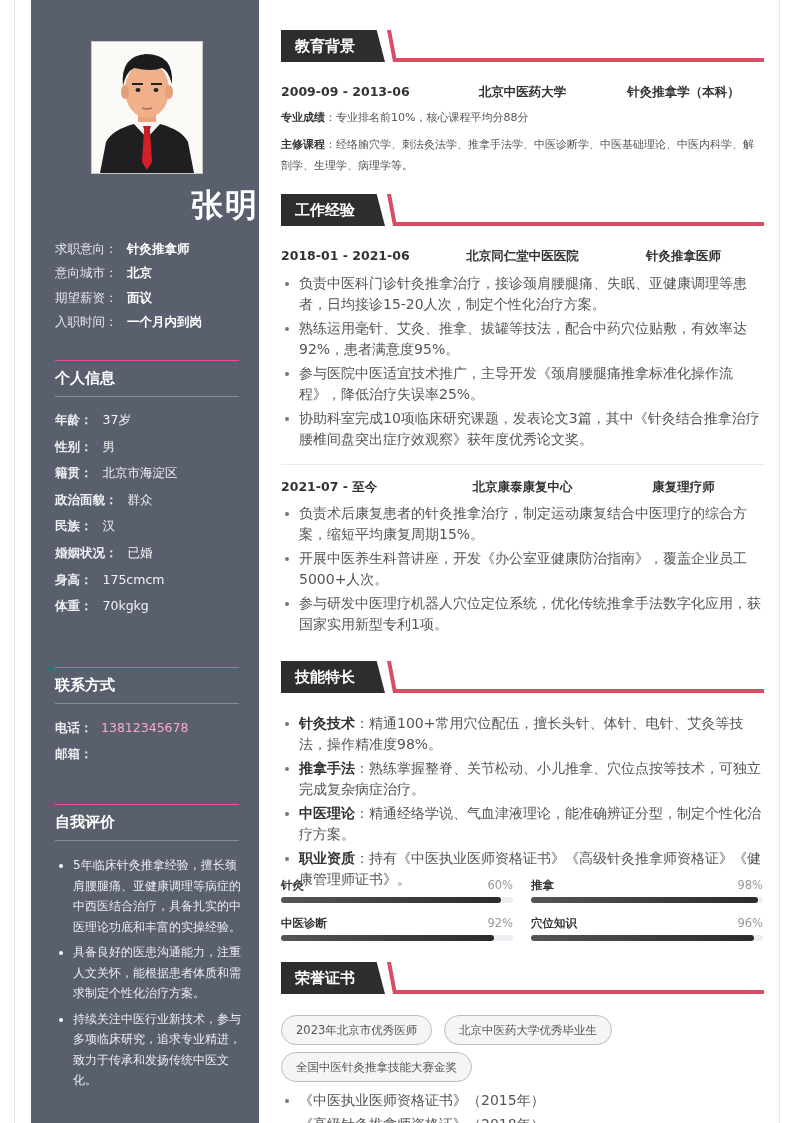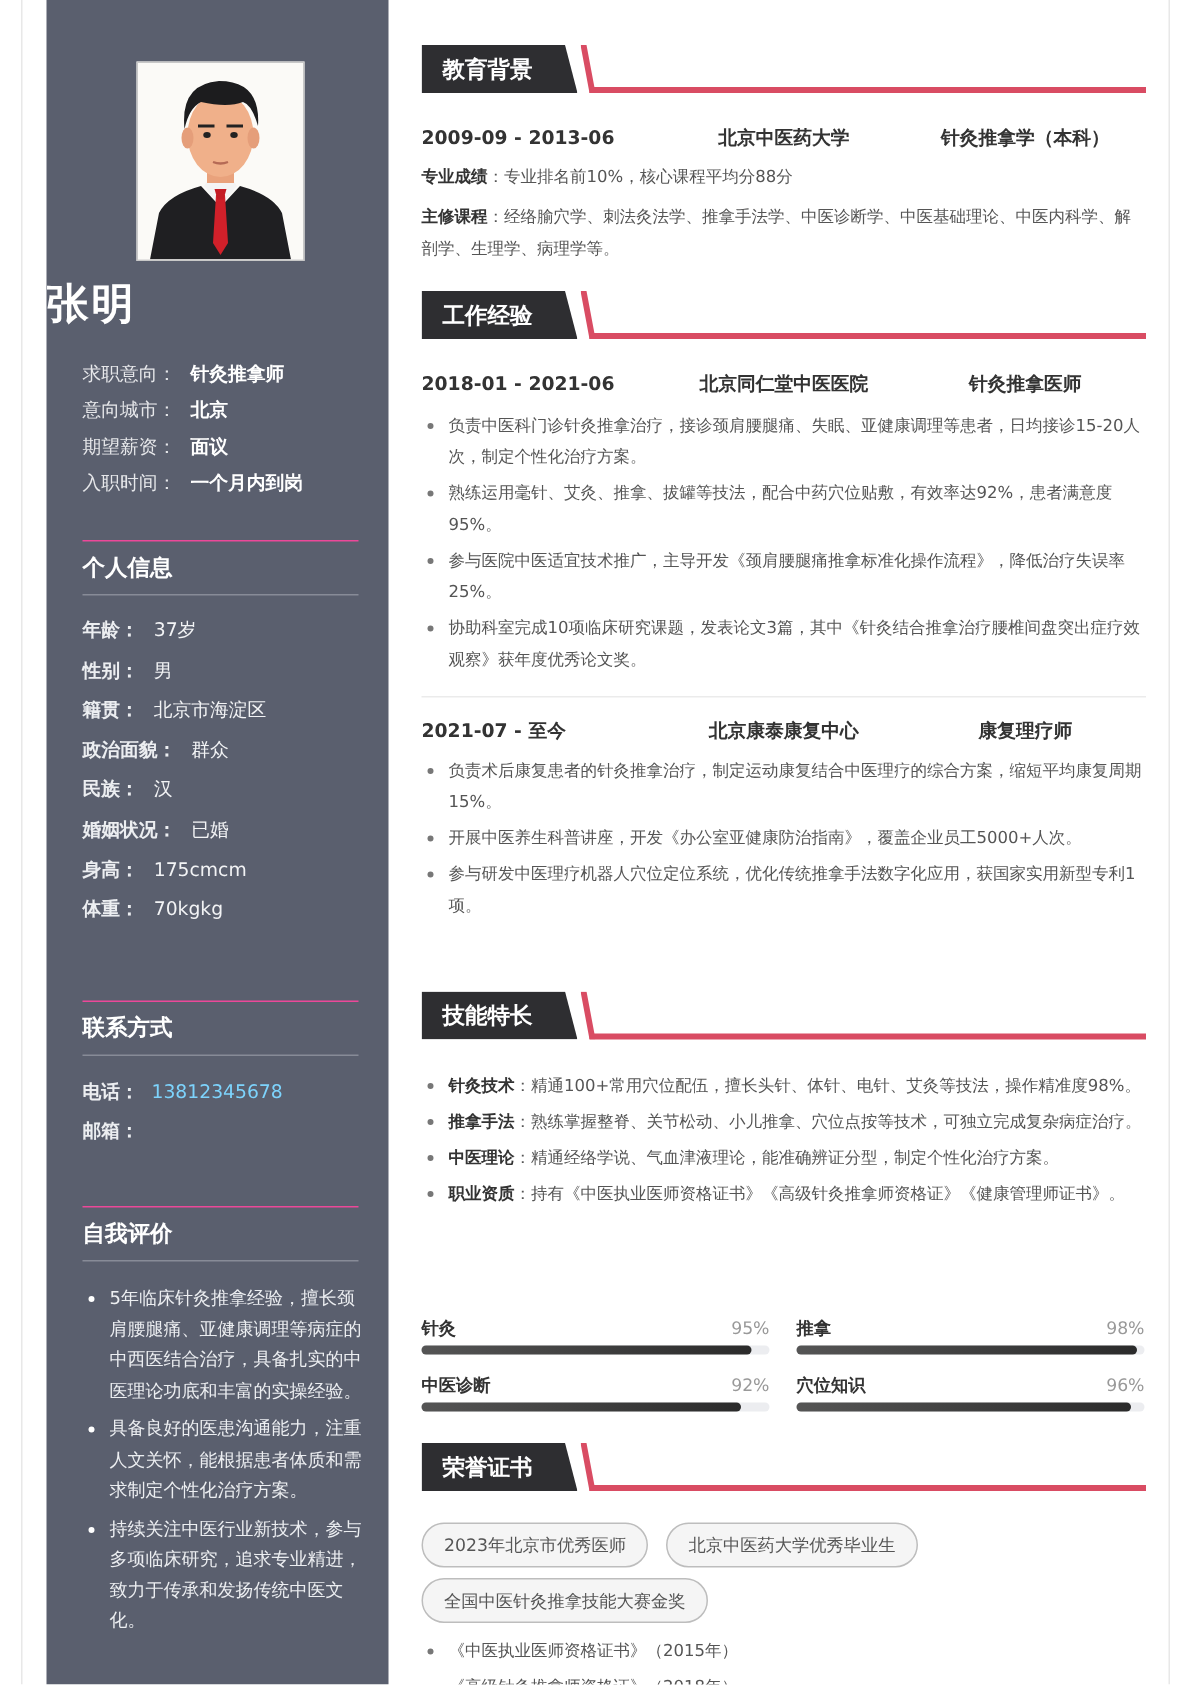--- a/index.html
+++ b/index.html
@@ -16,40 +16,40 @@
   
   .sidebar {
     position: absolute; left: 31px; top: 0; width: 228px; height: 1123px;
     background: #5a5f6e; color: #fff; overflow: hidden;
   }
   .photo {
     position: absolute; left: 60px; top: 41px; width: 110px; height: 131px;
     background: #fbfaf8; border: 1px solid #c8c8c8; overflow: hidden;
   }
   .name {
-    position: absolute; left: 0; width: 228px; top: 184px; text-align: left;
-    font-size: 28px; font-weight: bold; letter-spacing: 2px; color: #fff;
+    position: absolute; left: 0; width: 228px; top: 184px; text-align: right;
+    font-size: 32px; font-weight: bold; letter-spacing: 2px; color: #fff;
   }
   .intent { position: absolute; left: 24px; top: 237px; width: 190px; }
   .intent-row { display: flex; height: 24.5px; align-items: center; font-size: 12.5px; }
   .intent-row .lab { color: #e6e7ea; width: 72px; }
   .intent-row .val { color: #fff; font-weight: bold; }
 
   .side-sec-title {
     position: absolute; left: 24px; width: 184px; font-size: 15px; font-weight: bold; color: #fff;
     border-top: 1px solid #ec4899; border-bottom: 1px solid #878b97;
     padding: 7px 0 8px 0; height: 20px; line-height: 20px;
   }
   .info-list { position: absolute; left: 24px; width: 190px; }
   .info-row { display: flex; font-size: 12.5px; line-height: 26.6px; }
   .info-row .lab { color: #eceef1; font-weight: bold; white-space: nowrap; margin-right: 10px; }
   .info-row .val { color: #f2f3f5; }
   .contact-row { display: flex; font-size: 12.5px; line-height: 20px; margin-bottom: 6px; }
   .contact-row .lab { color: #eceef1; font-weight: bold; white-space: nowrap; width: 46px; flex: none; }
-  .contact-row .val { color: #7dd3fc; word-break: break-all; width: 138px; }
+  .contact-row .val { color: #f9a8d4; word-break: break-all; width: 138px; }
 
   .eval-list { position: absolute; left: 24px; top: 855px; width: 190px; margin: 0; padding: 0; list-style: none; }
   .eval-list li { position: relative; padding-left: 18px; font-size: 12px; line-height: 20.5px; color: #eceef1; margin-bottom: 5px; }
   .eval-list li::before { content: ""; position: absolute; left: 4px; top: 9px; width: 4px; height: 4px; border-radius: 50%; background: #fff; }
 
   
   .main { position: absolute; left: 281px; top: 0; width: 483px; }
   .sec-head { position: absolute; left: 0; width: 483px; height: 32px; }
   .sec-head .tab {
     position: absolute; left: 0; top: 0; height: 32px; width: 104px;
@@ -65,21 +65,21 @@
     position: absolute; left: 112px; right: 0; top: 28px; height: 4px; background: #d94c63;
   }
   .row3 { position: absolute; left: 0; width: 483px; display: flex; justify-content: space-between;
     font-size: 12.5px; font-weight: bold; color: #333; }
   .row3 span { flex: 1; }
   .row3 span:nth-child(2) { text-align: center; }
   .row3 span:nth-child(3) { text-align: center; }
   .para { position: absolute; left: 0; width: 483px; font-size: 11px; line-height: 21px; color: #555; }
   .para b { color: #333; }
   .blist { position: absolute; left: 0; width: 483px; margin: 0; padding: 0; list-style: none; }
-  .blist li { position: relative; padding-left: 18px; font-size: 11px; line-height: 21px; color: #555; margin-bottom: 3px; }
+  .blist li { position: relative; padding-left: 18px; font-size: 14px; line-height: 21px; color: #555; margin-bottom: 3px; }
   .blist li::before { content: ""; position: absolute; left: 4px; top: 9px; width: 4px; height: 4px; border-radius: 50%; background: #777; }
   .blist li b { color: #333; }
   .hr { position: absolute; left: 0; width: 483px; height: 1px; background: #ebebeb; }
 
   .bars { position: absolute; left: 0; top: 876px; width: 483px; }
   .bar { position: absolute; width: 232px; }
   .bar .top { display: flex; justify-content: space-between; font-size: 11.5px; height: 18px; line-height: 18px; }
   .bar .top .n { font-weight: bold; color: #333; }
   .bar .top .p { color: #999; }
   .bar .track { margin-top: 3px; height: 6px; border-radius: 3px; background: #ecedf0; position: relative; }
@@ -244,21 +244,21 @@
       <li><b>针灸技术</b><span>：精通100+常用穴位配伍，擅长头针、体针、电针、艾灸等技法，操作精准度98%。</span></li>
       <li><b>推拿手法</b><span>：熟练掌握整脊、关节松动、小儿推拿、穴位点按等技术，可独立完成复杂病症治疗。</span></li>
       <li><b>中医理论</b><span>：精通经络学说、气血津液理论，能准确辨证分型，制定个性化治疗方案。</span></li>
       <li><b>职业资质</b><span>：持有《中医执业医师资格证书》《高级针灸推拿师资格证》《健康管理师证书》。</span></li>
     </ul>
 
     <div class="bars">
       <div class="bar" style="left:0;top:0">
         <div class="top">
             <span class="n">针灸</span>
-            <span class="p">95%</span>
+            <span class="p">60%</span>
           </div>
         <div class="track">
             <div class="fill" style="width:95%"></div>
           </div>
       </div>
       <div class="bar" style="left:250px;top:0">
         <div class="top">
             <span class="n">推拿</span>
             <span class="p">98%</span>
           </div>

